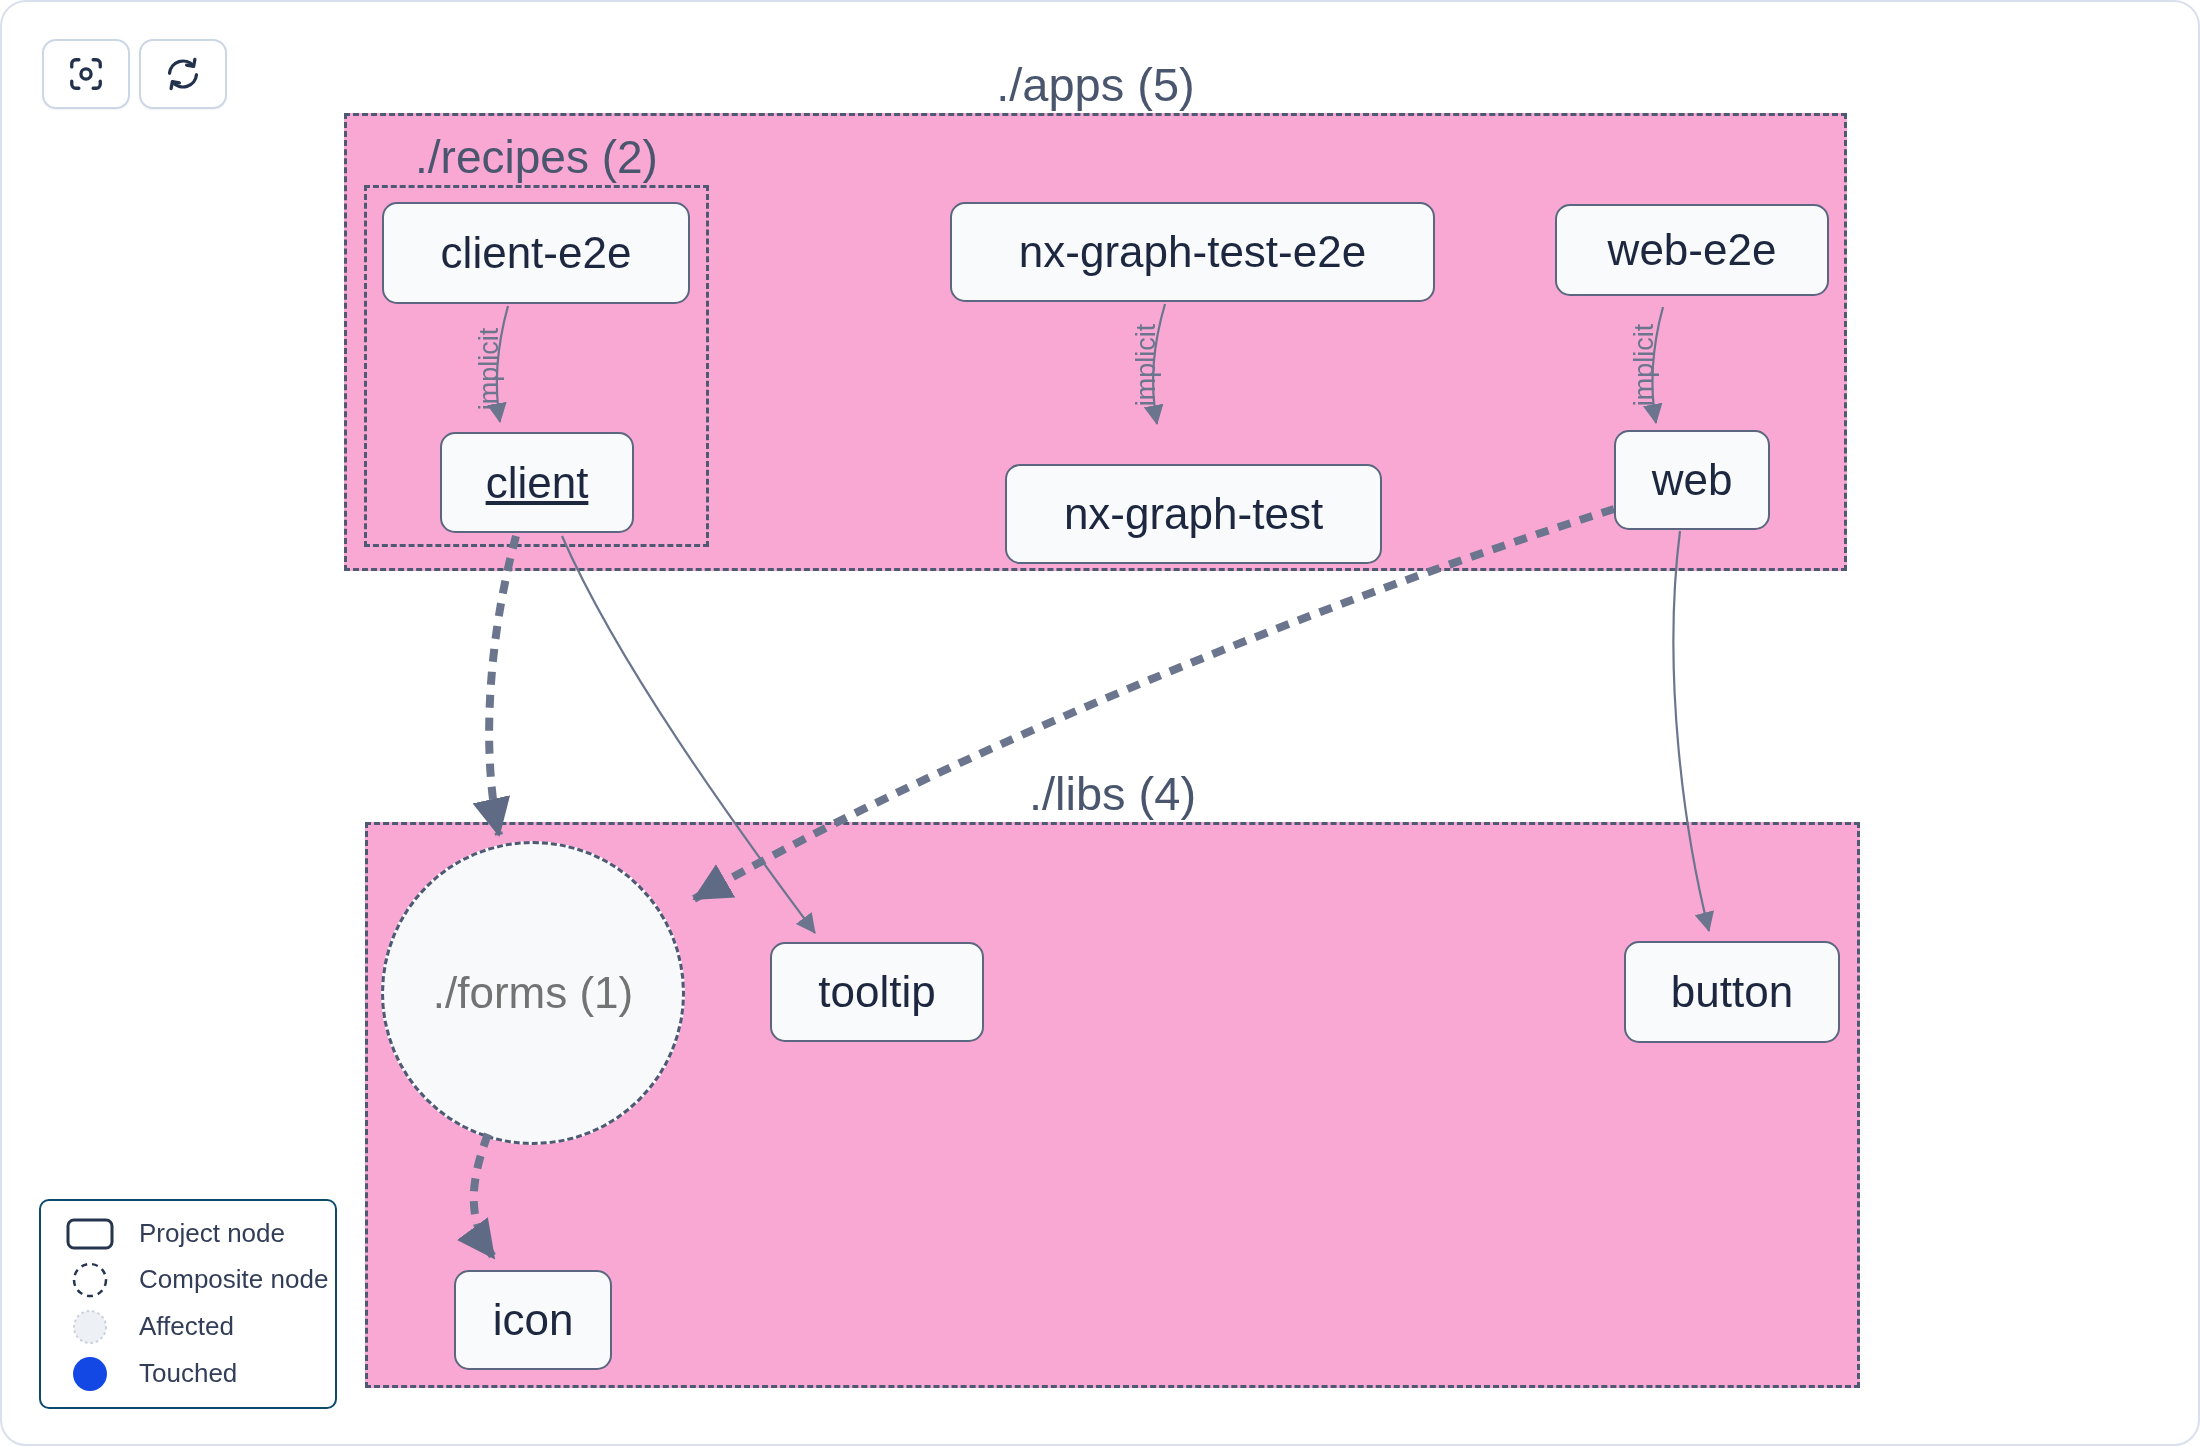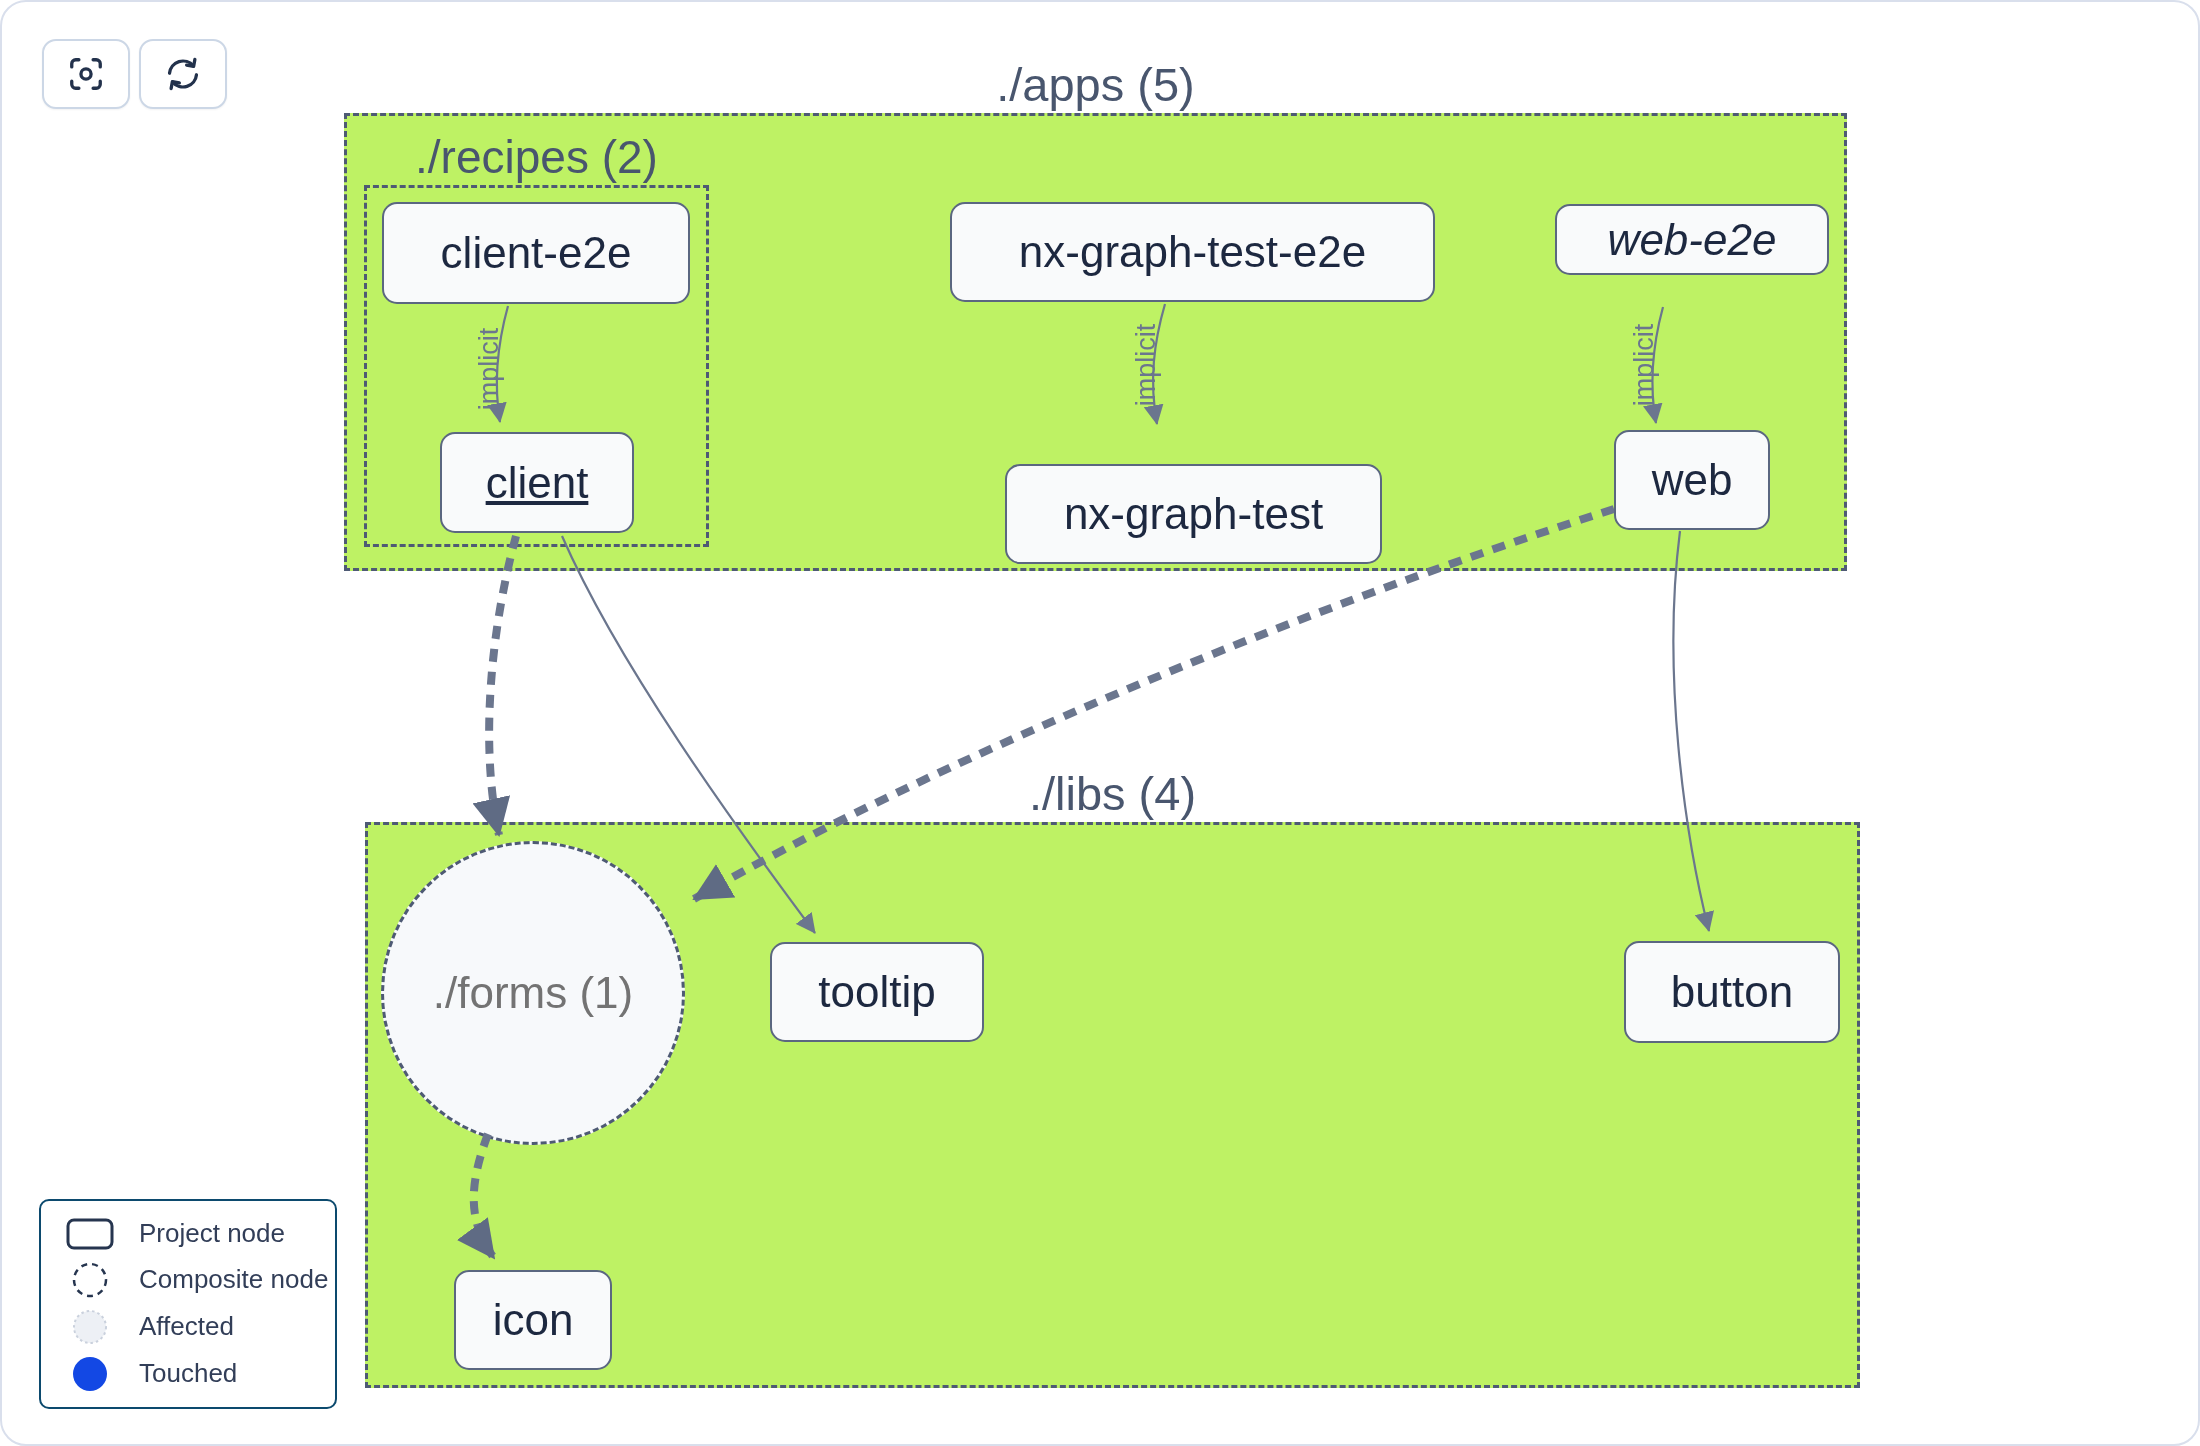--- a/index.html
+++ b/index.html
@@ -12,21 +12,21 @@
   
   .tool-btn{
     position:absolute;width:84px;height:66px;background:#fff;
     border:2px solid #ccd7e6;border-radius:14px;
     display:flex;align-items:center;justify-content:center;
     box-shadow:0 1px 2px rgba(30,41,59,.06);cursor:pointer;
   }
   .tool-btn svg{stroke:#23324c;fill:none;stroke-width:2.1;stroke-linecap:round;stroke-linejoin:round;}
   
   .group{
-    position:absolute;border:3px dashed #4e5a74;background:#bef264;box-sizing:border-box;
+    position:absolute;border:3px dashed #4e5a74;background:#f9a8d4;box-sizing:border-box;
   }
   .group.nested{background:transparent;}
   .group-title{
     position:absolute;top:-57px;left:0;right:0;text-align:center;
     font-size:47px;line-height:1.1;color:#49566e;white-space:nowrap;cursor:pointer;
   }
   
   .node{
     position:absolute;display:flex;align-items:center;justify-content:center;
     background:#f9fafb;border:2px solid #5b6780;border-radius:15px;
@@ -109,21 +109,21 @@
 
     <text class="edge-label" x="496" y="367" text-anchor="middle" transform="rotate(-90 496 367)">implicit</text>
     <text class="edge-label" x="1153" y="363" text-anchor="middle" transform="rotate(-90 1153 363)">implicit</text>
     <text class="edge-label" x="1651" y="363" text-anchor="middle" transform="rotate(-90 1651 363)">implicit</text>
   </svg>
 
   <div class="node" style="left:380px;top:200px;width:308px;height:102px;">client-e2e</div>
   <div class="node" style="left:438px;top:430px;width:194px;height:101px;text-decoration:underline;">client</div>
   <div class="node" style="left:948px;top:200px;width:485px;height:100px;">nx-graph-test-e2e</div>
   <div class="node" style="left:1003px;top:430px;width:377px;height:100px;margin-top:32px;">nx-graph-test</div>
-  <div class="node" style="left:1553px;top:202px;width:274px;height:71px;font-style:italic;">web-e2e</div>
+  <div class="node" style="left:1553px;top:202px;width:274px;height:92px;">web-e2e</div>
   <div class="node" style="left:1612px;top:428px;width:156px;height:100px;">web</div>
   <div class="node" style="left:768px;top:940px;width:214px;height:100px;">tooltip</div>
   <div class="node" style="left:1622px;top:939px;width:216px;height:102px;">button</div>
   <div class="node" style="left:452px;top:1268px;width:158px;height:100px;">icon</div>
 
   <div class="legend">
     <div class="legend-row">
       <span class="legend-ic">
         <svg width="50" height="38" viewBox="0 0 50 38">
           <rect x="3" y="5" width="44" height="28" rx="6" fill="none" stroke="#26354f" stroke-width="3"></rect>

